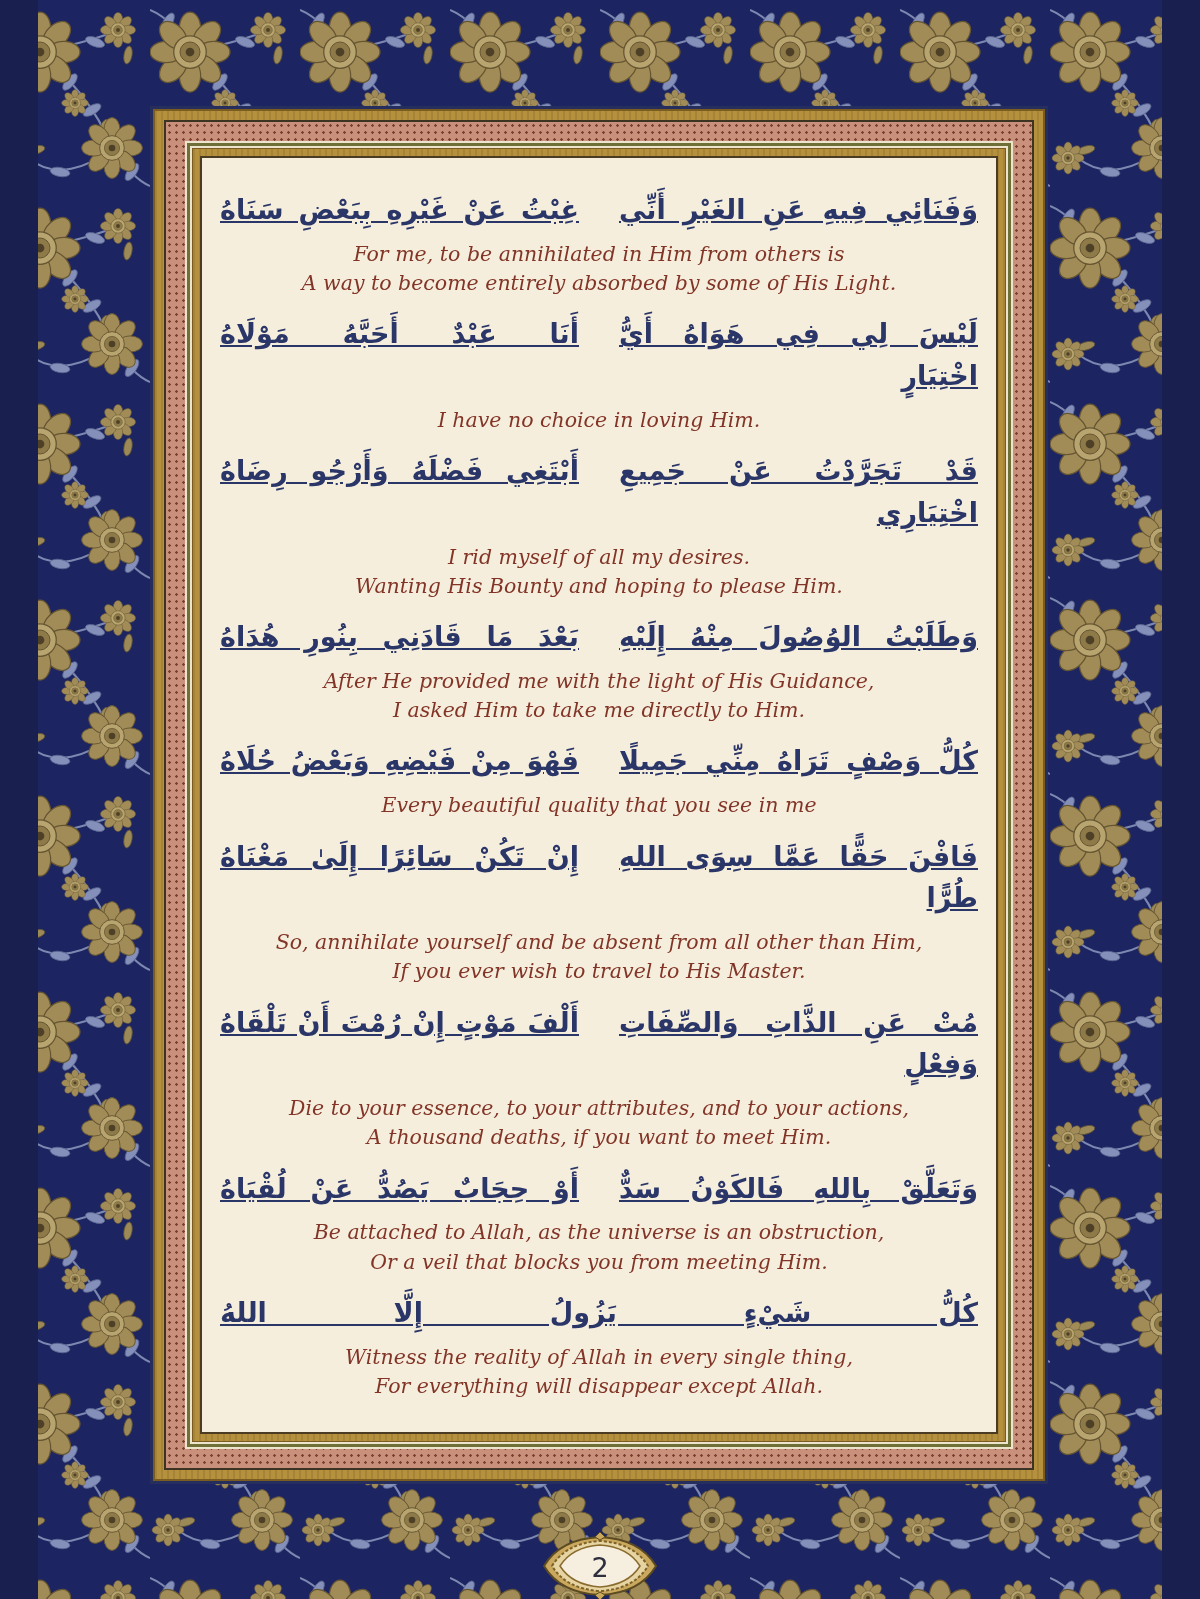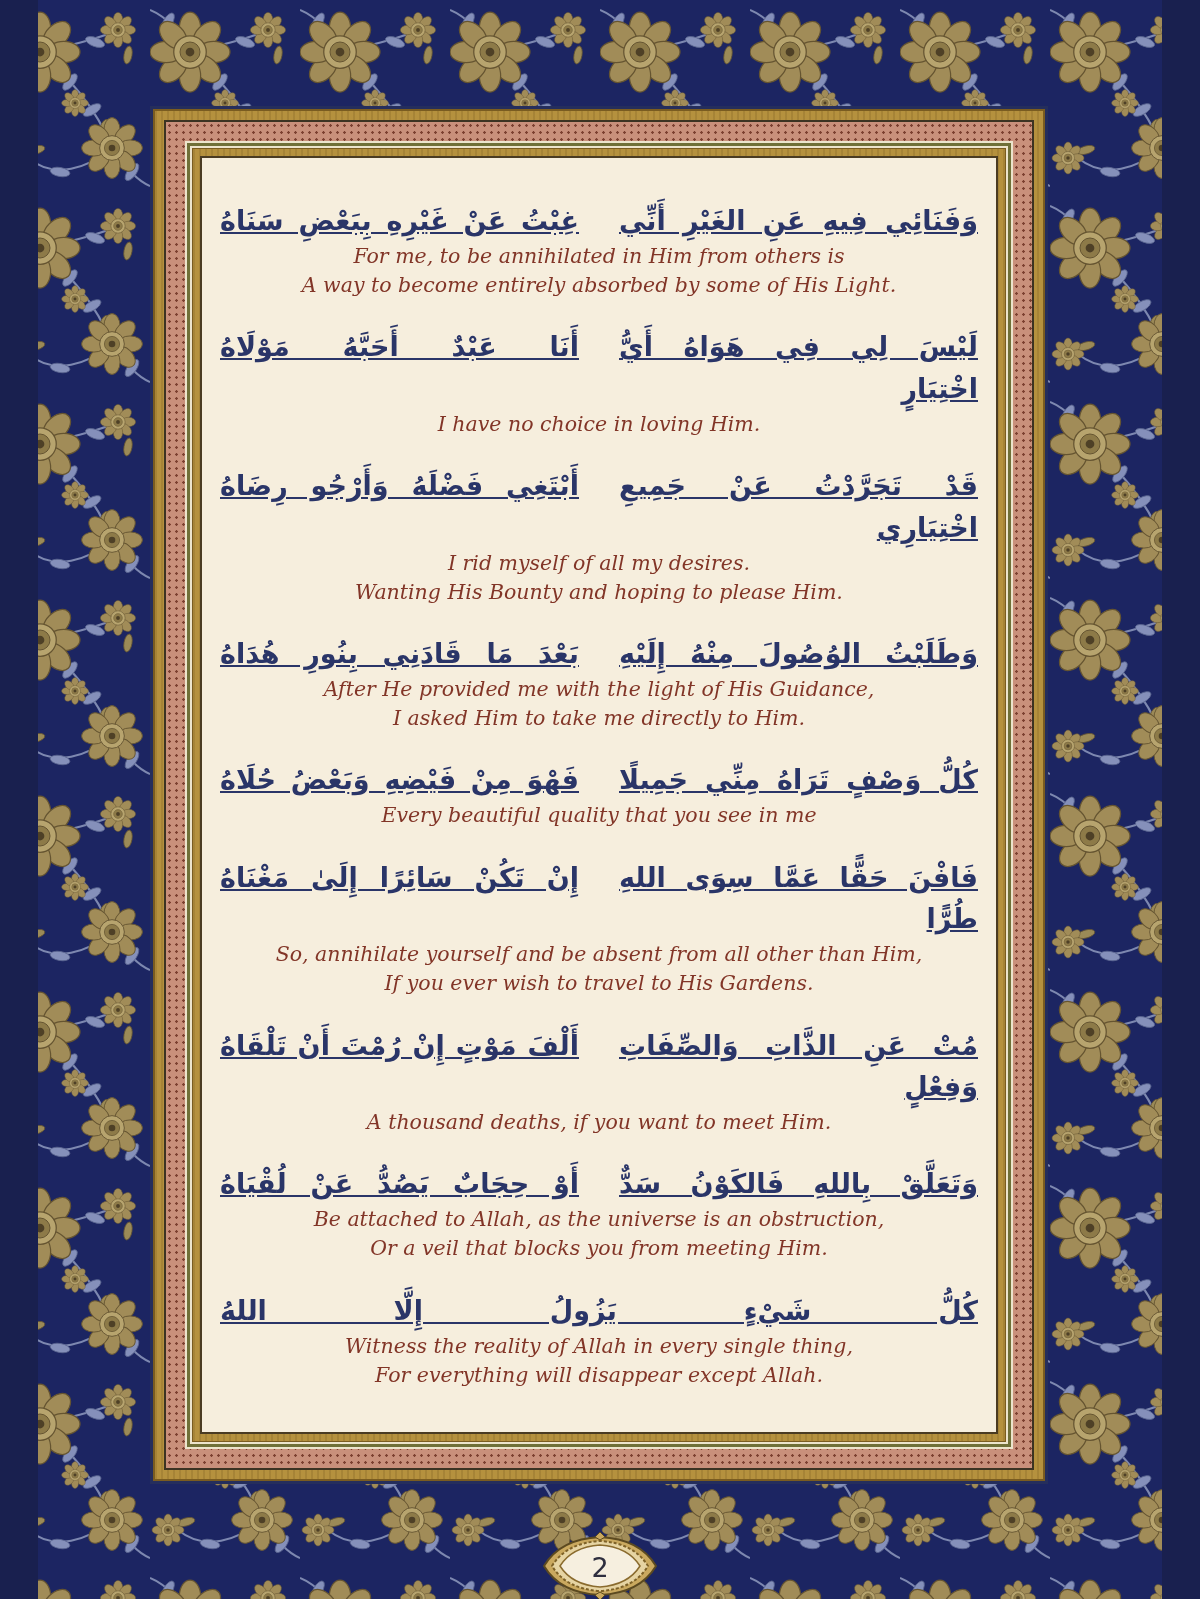--- a/index.html
+++ b/index.html
@@ -32,21 +32,21 @@
   
   .text-area{position:absolute;inset:0;display:flex;flex-direction:column;
              justify-content:space-evenly;padding:16px 10px;}
   .verse{text-align:center;}
   .arabic{direction:rtl;display:flex;justify-content:space-between;gap:40px;
           padding:0 8px;font-family:"DejaVu Sans",sans-serif;font-size:27px;
           line-height:1.55;color:#2a3568;font-weight:bold;}
   .hemi{flex:1;text-align:justify;text-align-last:justify;text-decoration:underline;}
   .eng{font-family:"DejaVu Serif",serif;font-style:italic;font-size:20.5px;
        line-height:1.42;color:#823527;}
-  .eng.first{margin-top:0;}
+  .eng.first{margin-top:9px;}
 
   
   .medallion{position:absolute;left:540px;top:1531px;width:120px;height:70px;}
   .medallion svg{position:absolute;inset:0;}
   .page-num{position:absolute;inset:0;display:flex;align-items:center;justify-content:center;
             font-family:"DejaVu Sans",sans-serif;font-size:27px;color:#2e2e3e;padding-top:2px;}
 </style>
 </head>
 <body>
 
@@ -156,28 +156,29 @@
               </div>
               <div class="eng first">Every beautiful quality that you see in me</div>
             </div>
 
             <div class="verse">
               <div class="arabic">
                 <span class="hemi">فَافْنَ حَقًّا عَمَّا سِوَى اللهِ طُرًّا</span>
                 <span class="hemi">إِنْ تَكُنْ سَائِرًا إِلَىٰ مَغْنَاهُ</span>
               </div>
               <div class="eng first">So, annihilate yourself and be absent from all other than Him,</div>
-              <div class="eng">If you ever wish to travel to His Gardens.</div>
+              <div class="eng">If you ever wish to travel to His Master.</div>
             </div>
 
             <div class="verse">
               <div class="arabic">
                 <span class="hemi">مُتْ عَنِ الذَّاتِ وَالصِّفَاتِ وَفِعْلٍ</span>
                 <span class="hemi">أَلْفَ مَوْتٍ إِنْ رُمْتَ أَنْ تَلْقَاهُ</span>
               </div>
+              <div class="eng first">Die to your essence, to your attributes, and to your actions,</div>
               <div class="eng">A thousand deaths, if you want to meet Him.</div>
             </div>
 
             <div class="verse">
               <div class="arabic">
                 <span class="hemi">وَتَعَلَّقْ بِاللهِ فَالكَوْنُ سَدٌّ</span>
                 <span class="hemi">أَوْ حِجَابٌ يَصُدُّ عَنْ لُقْيَاهُ</span>
               </div>
               <div class="eng first">Be attached to Allah, as the universe is an obstruction,</div>
               <div class="eng">Or a veil that blocks you from meeting Him.</div>

